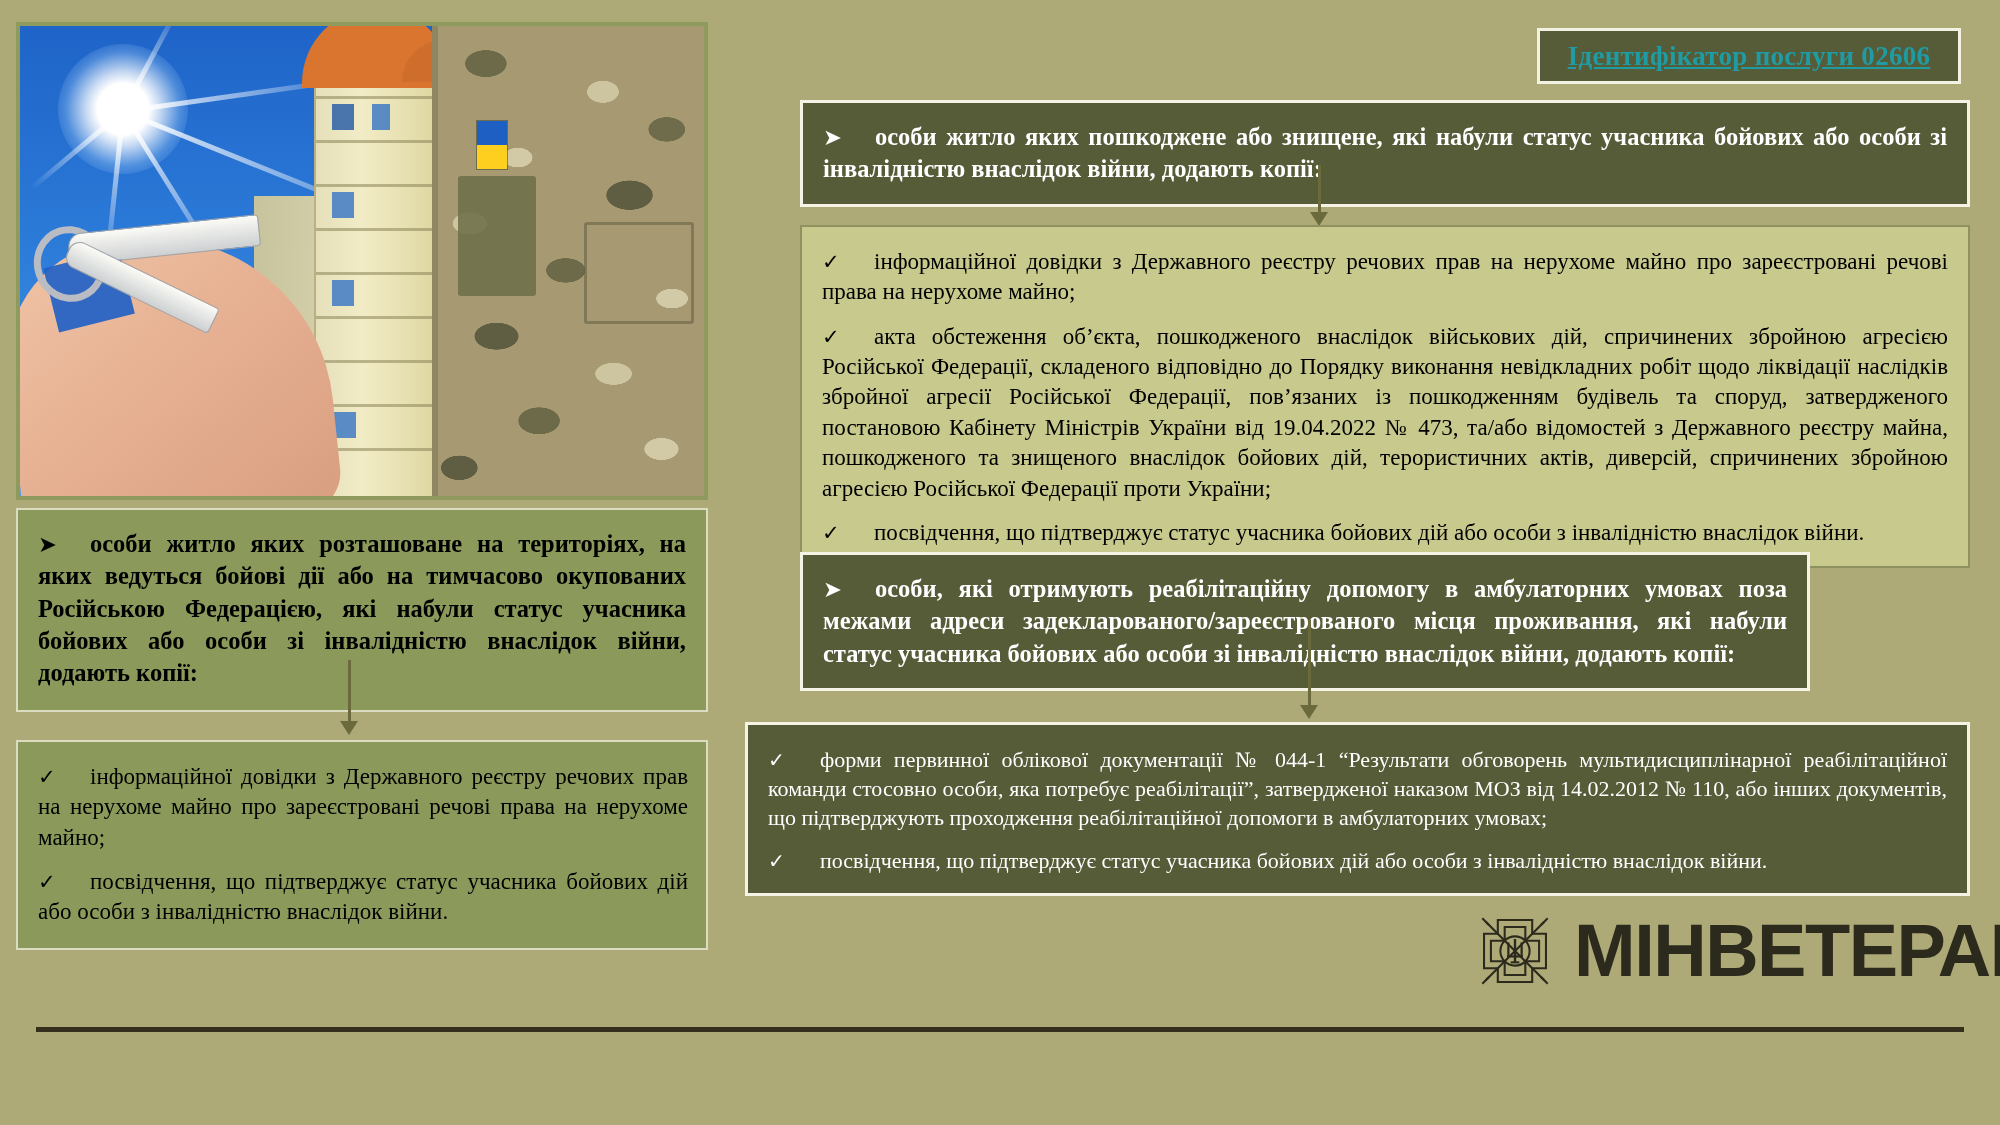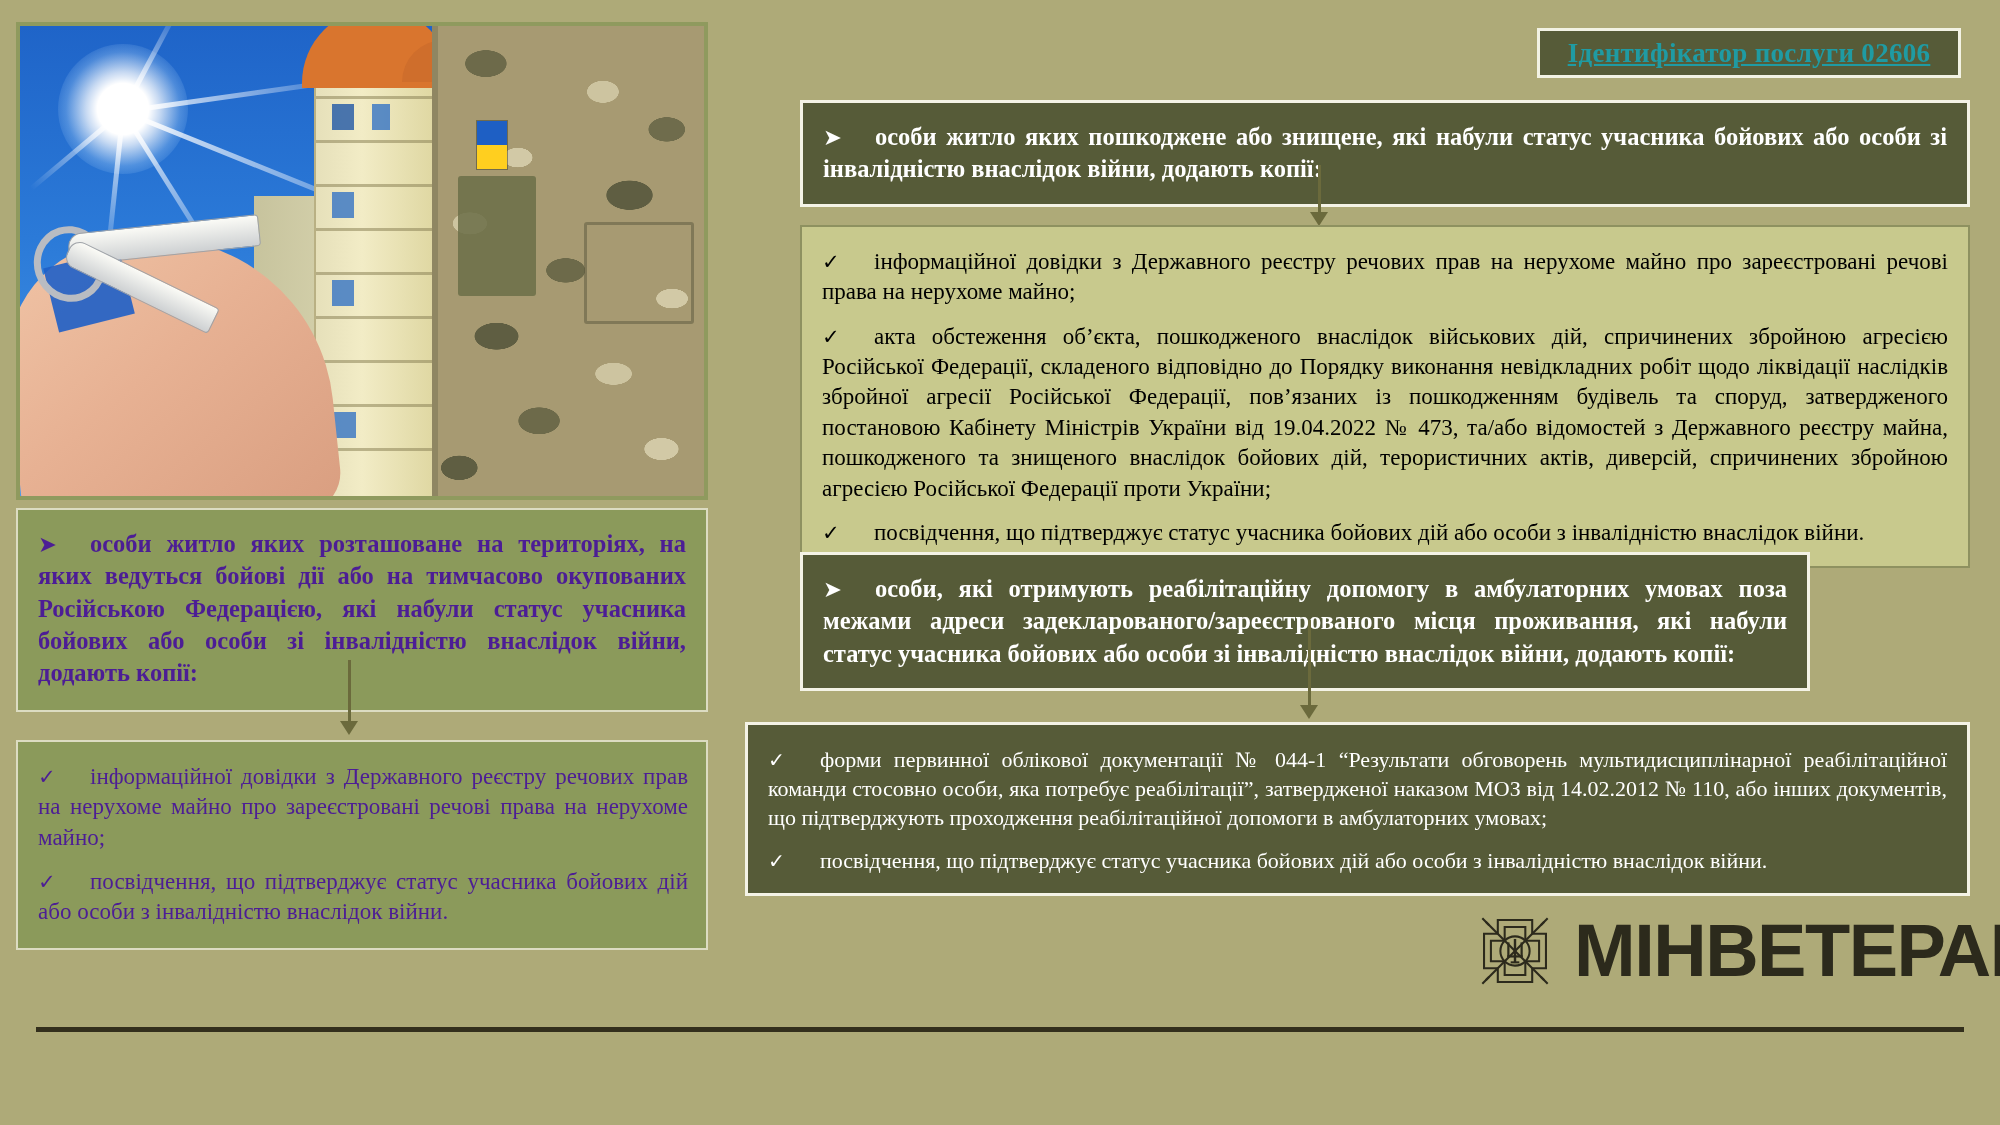--- a/index.html
+++ b/index.html
@@ -16,21 +16,21 @@
     overflow: hidden;
     font-family: "Liberation Serif", "DejaVu Serif", serif;
   }
 
   
   .id-badge {
     position: absolute;
     left: 1537px;
     top: 28px;
     width: 424px;
-    height: 50px;
+    height: 56px;
     background: #565b38;
     border: 3px solid #f2f2e4;
     box-sizing: border-box;
     display: flex;
     align-items: center;
     justify-content: center;
   }
   .id-badge-text {
     color: #1f9ba3;
     font-size: 27px;
@@ -219,21 +219,21 @@
     box-sizing: border-box;
   }
   .box-dark {
     background: #565b38;
     border: 3px solid #f4f3e6;
     color: #ffffff;
   }
   .box-mid {
     background: #8b9a5b;
     border: 2px solid #dcdcc2;
-    color: #4c1d95;
+    color: #000000;
   }
   .box-light {
     background: #c8c98d;
     border: 2px solid #8e9160;
     color: #000000;
   }
 
   p.para {
     margin: 0 0 14px 0;
     text-align: justify;

